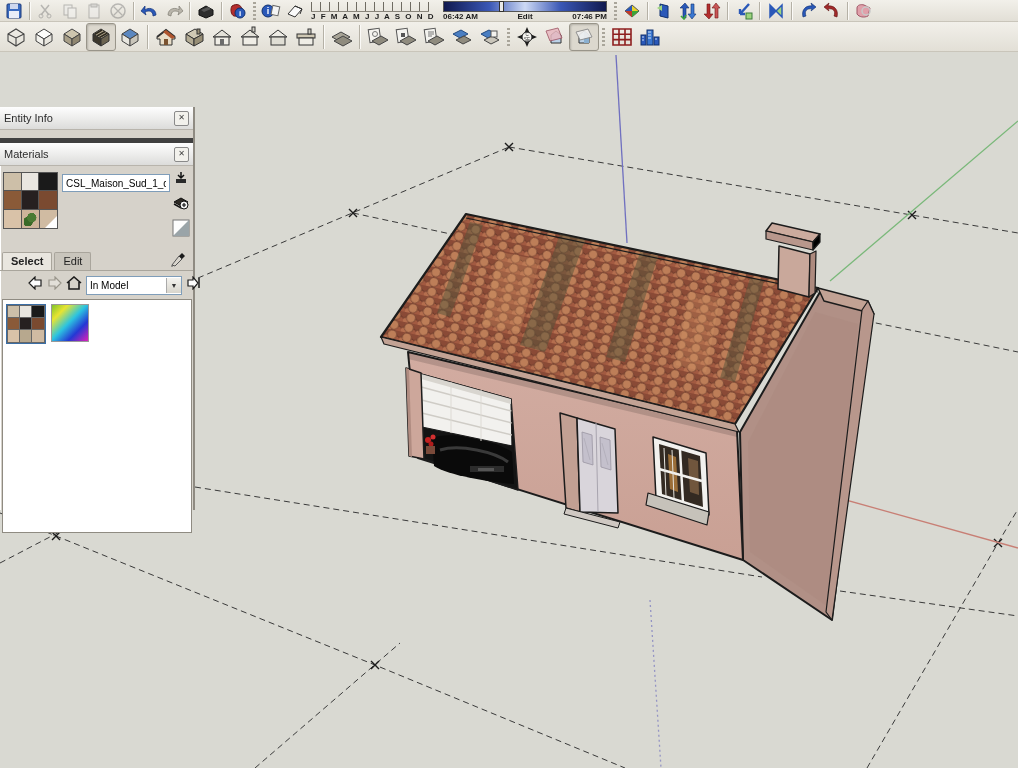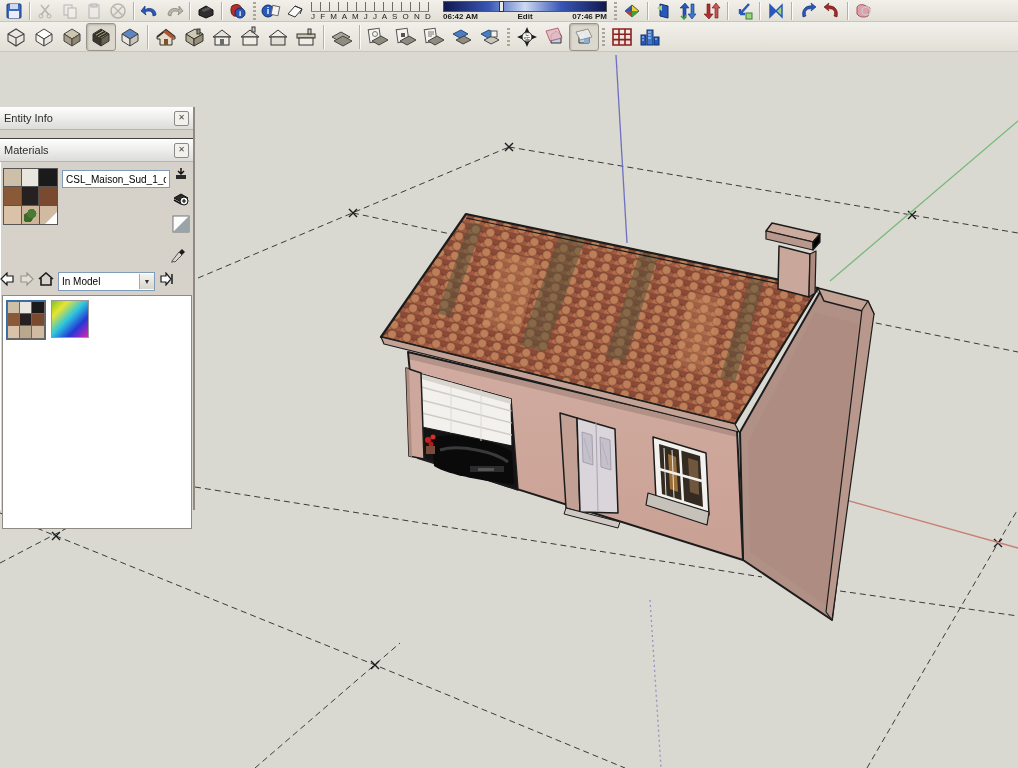--- a/index.html
+++ b/index.html
@@ -20,53 +20,53 @@
   .grip{width:5px;height:18px;margin:0 3px;flex:0 0 auto;
     background:repeating-linear-gradient(#a9a59a 0 2px,transparent 2px 4px);width:3px;}
   .dis{opacity:.45;filter:grayscale(1);}
 
   
   .shadowbox{display:flex;align-items:flex-end;height:20px;margin:0 4px;flex:0 0 auto;}
   .months{width:118px;margin-right:10px;}
   .months .ticks,.time .track{height:9px;}
   .months .ticks{background:repeating-linear-gradient(90deg,#6f6b62 0 1px,transparent 1px 9px);
     border-bottom:1px solid #8a867c;}
-  .months .lbl{font-size:8px;font-weight:normal;color:#1c1c1c;letter-spacing:1.5px;white-space:nowrap;}
+  .months .lbl{font-size:8px;font-weight:bold;color:#1c1c1c;letter-spacing:1.5px;white-space:nowrap;}
   .time{width:164px;}
   .time .track{position:relative;border:1px solid #555;
     background:linear-gradient(90deg,#10194f,#3a57b5 28%,#cdd9f4 50%,#3a57b5 72%,#10194f);}
   .time .handle{position:absolute;left:34%;top:-1px;width:3px;height:9px;background:#e8e8e8;border:1px solid #333;}
   .tlabels{display:flex;justify-content:space-between;font-size:8px;font-weight:bold;color:#1c1c1c;}
 
   
   #viewport{position:absolute;left:0;top:52px;width:1018px;height:716px;background:#d9d9d2;}
   #scene{position:absolute;left:0;top:0;}
 
   
   #tray{position:absolute;left:0;top:55px;width:195px;height:403px;background:#d6d2ca;
     border-right:2px solid #8f8b82;box-shadow:1px 0 0 #ffffff inset;box-sizing:border-box;}
   .phead{height:22px;display:flex;align-items:center;justify-content:space-between;padding:0 4px;
     background:linear-gradient(#fefefe,#dcdcda);border-bottom:1px solid #b8b4ac;font-size:11px;color:#2c2c2c;}
   .closebox{width:13px;height:13px;border:1px solid #8a8a8a;background:#f2f1ec;border-radius:2px;
     font-size:8px;line-height:11px;text-align:center;color:#444;}
-  #entityPanel{border-bottom:1px solid #404040;}
+  #entityPanel{border-bottom:5px solid #404040;}
   #matBody{position:relative;height:100%;}
   .thumb{position:absolute;left:3px;top:6px;width:53px;height:55px;border:1px solid #777;
     display:grid;grid-template-columns:1fr 1fr 1fr;grid-template-rows:1fr 1fr 1fr;}
   .thumb div{outline:.5px solid #555;}
   .fold{position:absolute;right:0;bottom:0;width:0;height:0;border-left:12px solid transparent;border-bottom:12px solid #fff;}
   .namefield{position:absolute;left:62px;top:8px;width:100px;height:16px;border:1px solid #7f9db9;
     font-size:10px;padding:0 3px;font-family:"Liberation Sans",sans-serif;}
   .sidebtns{position:absolute;right:3px;top:5px;display:flex;flex-direction:column;gap:4px;align-items:center;}
   .tabsrow{position:absolute;left:0;top:84px;width:100%;height:20px;border-bottom:1px solid #a9a59c;display:flex;align-items:flex-end;}
   .tab{font-size:11px;padding:2px 8px 3px;border:1px solid #a9a59c;border-bottom:none;margin-left:2px;
     background:#c9c5bc;color:#222;border-radius:2px 2px 0 0;}
   .tab.active{background:#e9e6df;font-weight:bold;}
   .dropper{position:absolute;right:6px;top:84px;}
-  .navrow{position:absolute;left:0;top:108px;width:100%;height:22px;display:flex;align-items:center;gap:4px;padding-left:0;box-sizing:border-box;}
+  .navrow{position:absolute;left:8px;top:108px;width:100%;height:22px;display:flex;align-items:center;gap:4px;padding-left:20px;box-sizing:border-box;}
   .combo{width:92px;height:17px;border:1px solid #7f9db9;background:#fff;display:flex;align-items:center;justify-content:space-between;font-size:10px;padding-left:3px;}
   .combo .arrowbtn{width:14px;height:15px;background:linear-gradient(#f4f3ef,#d8d5cc);border-left:1px solid #aaa;
     font-size:7px;text-align:center;line-height:15px;color:#333;}
   .list{position:absolute;left:2px;top:133px;width:188px;height:232px;background:#fff;border:1px solid #8f8b82;}
   .swatch{position:absolute;width:36px;height:36px;top:4px;}
   .sw1{left:3px;border:2px solid #3b6ea5;display:grid;grid-template-columns:1fr 1fr 1fr;grid-template-rows:1fr 1fr 1fr;}
   .sw1 div{outline:.5px solid #666;}
   .sw2{left:48px;border:1px solid #999;
     background:linear-gradient(135deg,#7fc42c 0%,#e8e431 22%,#2cc4e0 48%,#2438d4 72%,#e020b8 100%);}
   svg text{font-family:"Liberation Sans",sans-serif;}
@@ -577,20 +577,24 @@
                 </svg>
             </span>
             <span>
               <svg width="18" height="18">
                   <rect x="1" y="1" width="16" height="16" fill="#fdfdfd" stroke="#777"></rect>
                   <path d="M1 17 L17 1 L17 17 Z" fill="#9aa4a8"></path>
                 </svg>
             </span>
           </div>
 
+          <div class="tabsrow">
+            <span class="tab active">Select</span>
+            <span class="tab">Edit</span>
+          </div>
           <span class="dropper">
             <svg width="18" height="18">
                 <path d="M3 15 L10 6 L13 9 L6 16 Z" fill="#d8d4cc" stroke="#555"></path>
                 <path d="M10 6 L13 3 L16 6 L13 9 Z" fill="#1c1c1c"></path>
                 <path d="M2 16 l2 0" stroke="#555"></path>
               </svg>
           </span>
 
           <div class="navrow">
             <span>

